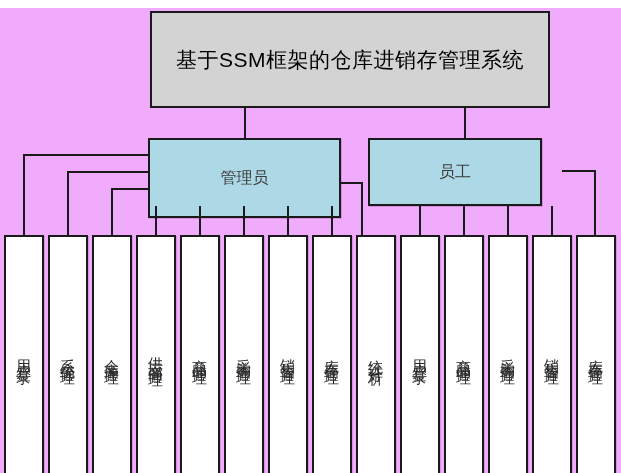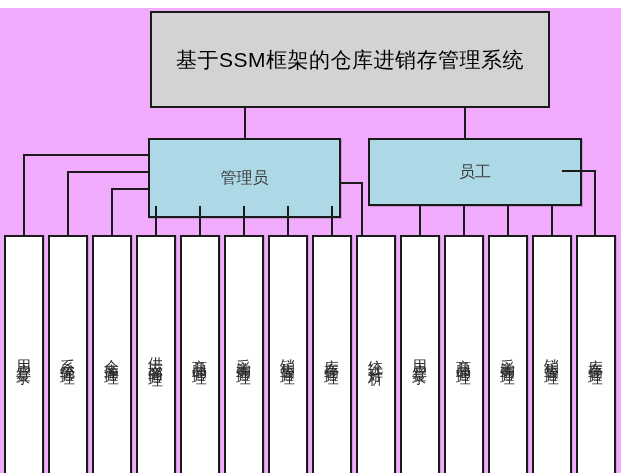--- a/index.html
+++ b/index.html
@@ -33,21 +33,21 @@
     letter-spacing: 0.5px;
     color: #000000;
   }
   .role-box {
     background: #add8e6;
     font-size: 16px;
     color: #3a3a3a;
     box-shadow: 1px 1px 0 rgba(0,0,0,0.15);
   }
   .role-admin { left: 148px; top: 130px; width: 193px; height: 80px; }
-  .role-employee { left: 368px; top: 130px; width: 214px; height: 68px; }
+  .role-employee { left: 368px; top: 130px; width: 174px; height: 68px; }
   .module-box {
     top: 227px;
     width: 40px; height: 240px;
     background: #ffffff;
     box-shadow: 1px 1px 0 rgba(0,0,0,0.12);
   }
   .module-box .vtext {
     writing-mode: vertical-lr;
     text-orientation: upright;
     font-size: 15px;

